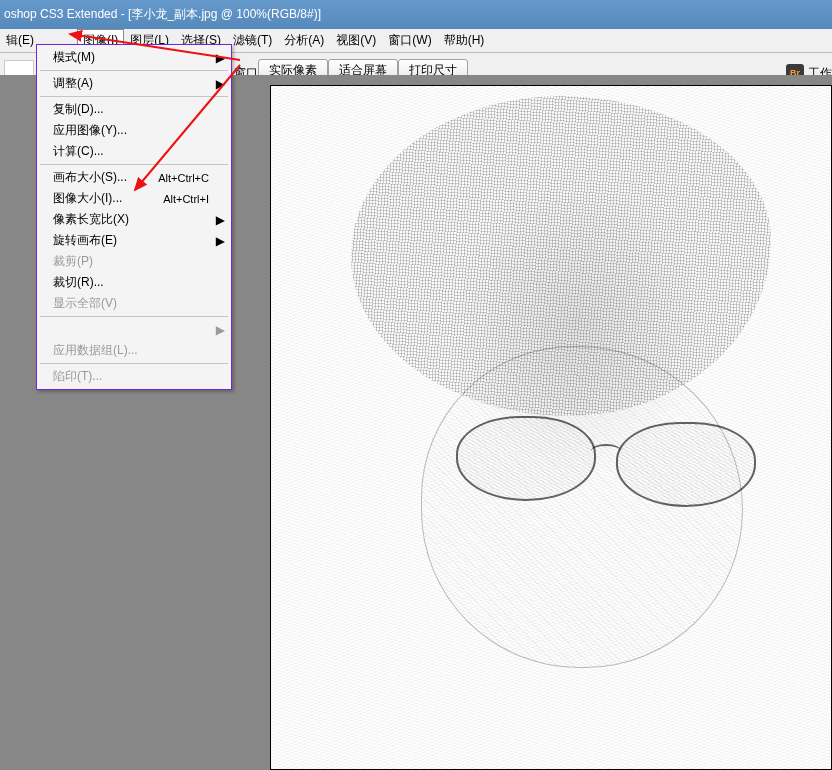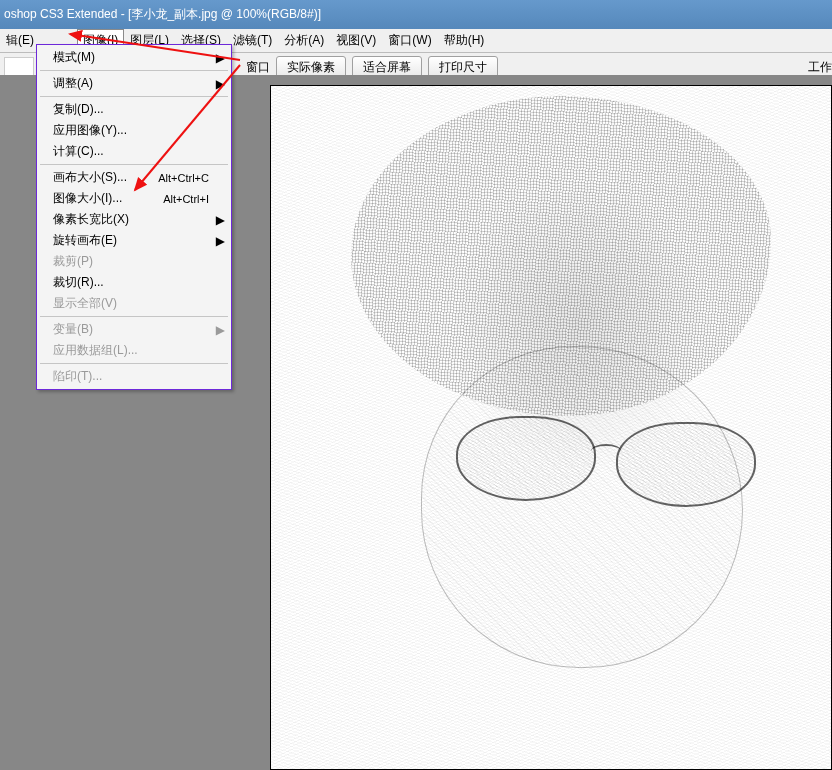--- a/index.html
+++ b/index.html
@@ -4,21 +4,21 @@
 <style>
   * { margin: 0; padding: 0; box-sizing: border-box; font-family: "Microsoft YaHei", "SimSun", sans-serif; }
   body { width: 832px; height: 770px; background: #878787; overflow: hidden; font-size: 12px; }
 
   .titlebar { height: 29px; background: linear-gradient(#6699cc, #5588bb); color: #fff; display: flex; align-items: center; padding-left: 4px; font-size: 12px; }
 
   .menubar { height: 24px; background: #f0f0f0; border-bottom: 1px solid #bcbcbc; display: flex; align-items: center; position: relative; }
   .menubar .mi { padding: 3px 6px; cursor: default; white-space: nowrap; }
   .menubar .mi.open { background: #fff; border: 1px solid #8a8a8a; border-bottom: 1px solid #fff; padding: 2px 5px; margin-left: 37px; }
 
-  .toolbar { height: 30px; background: #f0f0f0; border-bottom: 1px solid #bcbcbc; display: flex; align-items: center; padding-left: 4px; gap: 6px; }
+  .toolbar { height: 30px; background: #f0f0f0; border-bottom: 1px solid #bcbcbc; display: flex; align-items: flex-end; padding-left: 4px; }
   .toolbar .iconbox { width: 30px; height: 22px; border: 1px solid #ccc; background: #fff; }
   .toolbar .tb-btn { border: 1px solid #a0a0a0; background: linear-gradient(#fff,#e8e8e8); border-radius: 3px; padding: 2px 10px; font-size: 12px; }
   .toolbar .spacer { flex: 1; }
   .toolbar .bridge-icon { width: 18px; height: 18px; background: #3a3a3a; border-radius: 3px; margin-right: 4px; display:flex; align-items:center; justify-content:center; color:#ff9933; font-size:9px; font-weight:bold;margin-top:44px; }
 
   .dropdown {
     position: absolute;
     top: 44px; left: 36px;
     width: 196px;
     background: #f4f4f4;
@@ -139,21 +139,20 @@
       <span class="lbl">裁剪(P)</span>
     </div>
   <div class="row">
       <span class="lbl">裁切(R)...</span>
     </div>
   <div class="row disabled">
       <span class="lbl">显示全部(V)</span>
     </div>
   <hr>
   <div class="row disabled">
-    <span class="lbl">变量(B)</span>
     <span class="arrow">▶</span>
   </div>
   <div class="row disabled">
       <span class="lbl">应用数据组(L)...</span>
     </div>
   <hr>
   <div class="row disabled">
       <span class="lbl">陷印(T)...</span>
     </div>
 </div>

